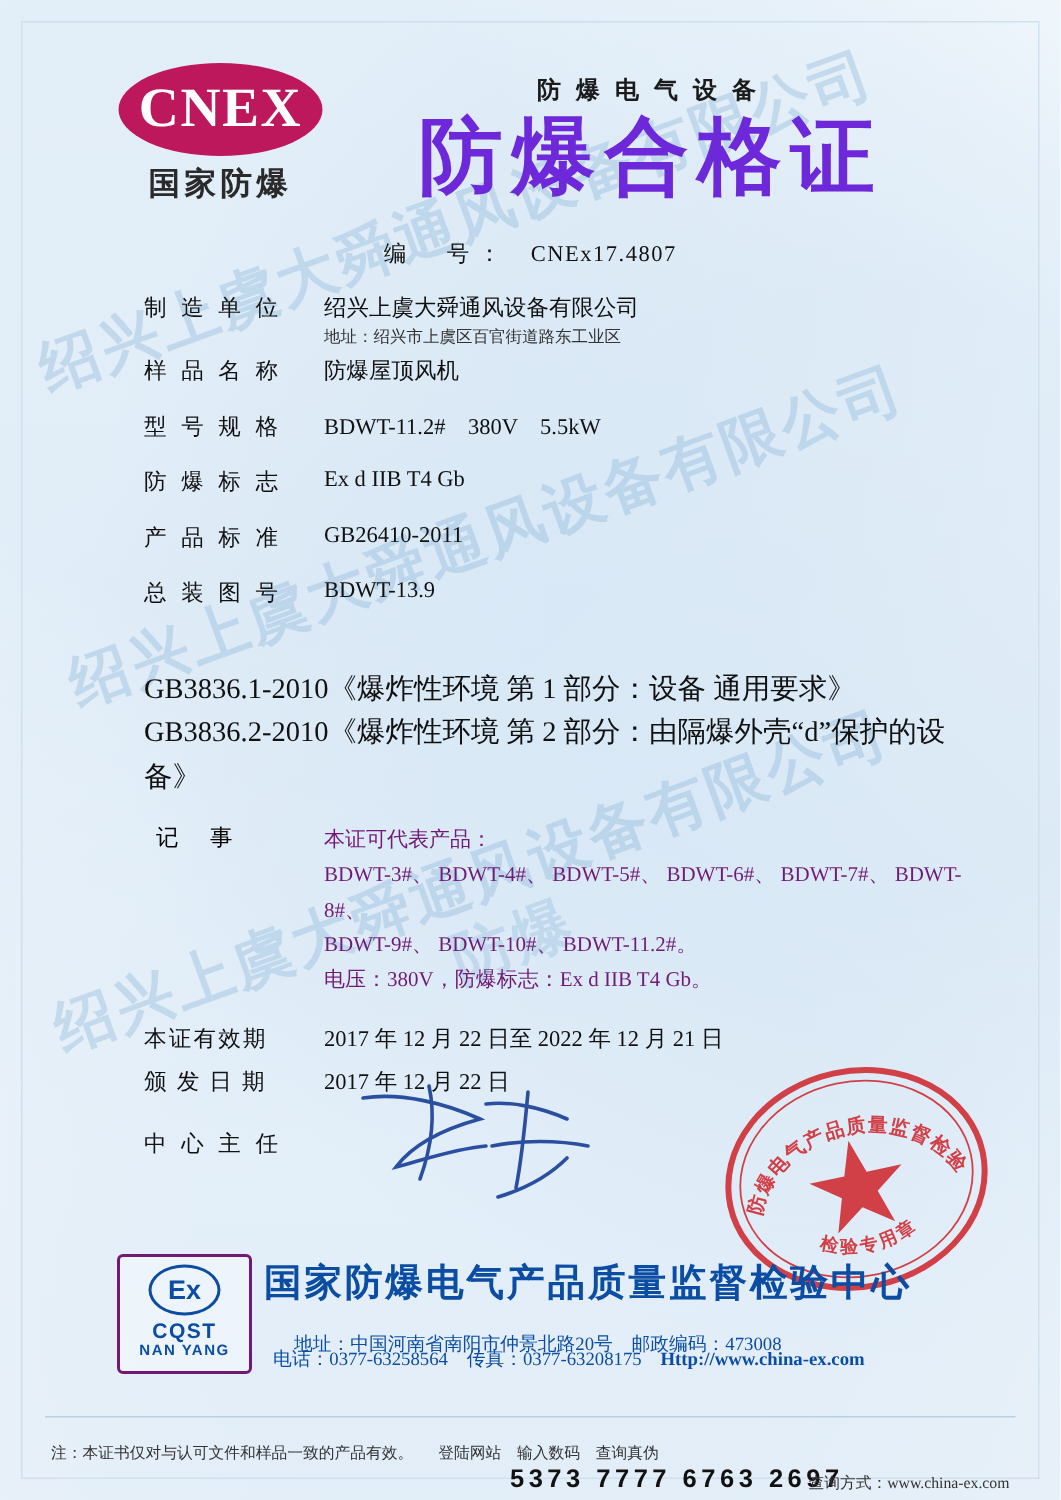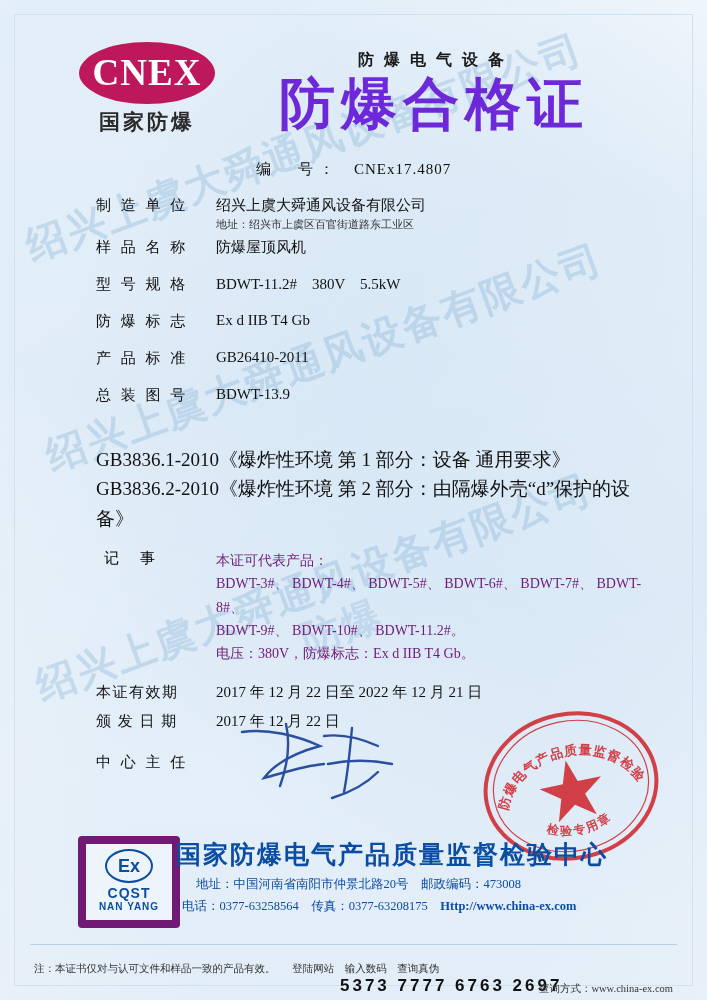--- a/index.html
+++ b/index.html
@@ -219,21 +219,21 @@
     left: 0; right: 0;
     top: 824px;
     height: 120px;
   }
   .ex-badge {
     position: absolute;
     left: 78px;
     top: 12px;
     width: 86px;
     height: 76px;
-    border: 8px solid #701a75;
+    border: 2px solid #701a75;
     border-radius: 4px;
     text-align: center;
     color: #0b4da2;
     font-family: "Liberation Sans", sans-serif;
     background: rgba(255,255,255,0.35);
   }
   .ex-badge .ex-o {
     width: 44px; height: 30px;
     margin: 5px auto 2px;
     border: 2px solid #0b4da2;
@@ -250,21 +250,21 @@
     left: 176px;
     top: 14px;
     font-size: 25px;
     font-weight: 700;
     color: #0b4da2;
     letter-spacing: 2px;
   }
   .footer-addr {
     position: absolute;
     left: 196px;
-    top: 52px;
+    top: 64px;
     font-size: 12.5px;
     color: #0b4da2;
   }
   .footer-tel {
     position: absolute;
     left: 182px;
     top: 74px;
     font-size: 12.5px;
     color: #0b4da2;
   }

